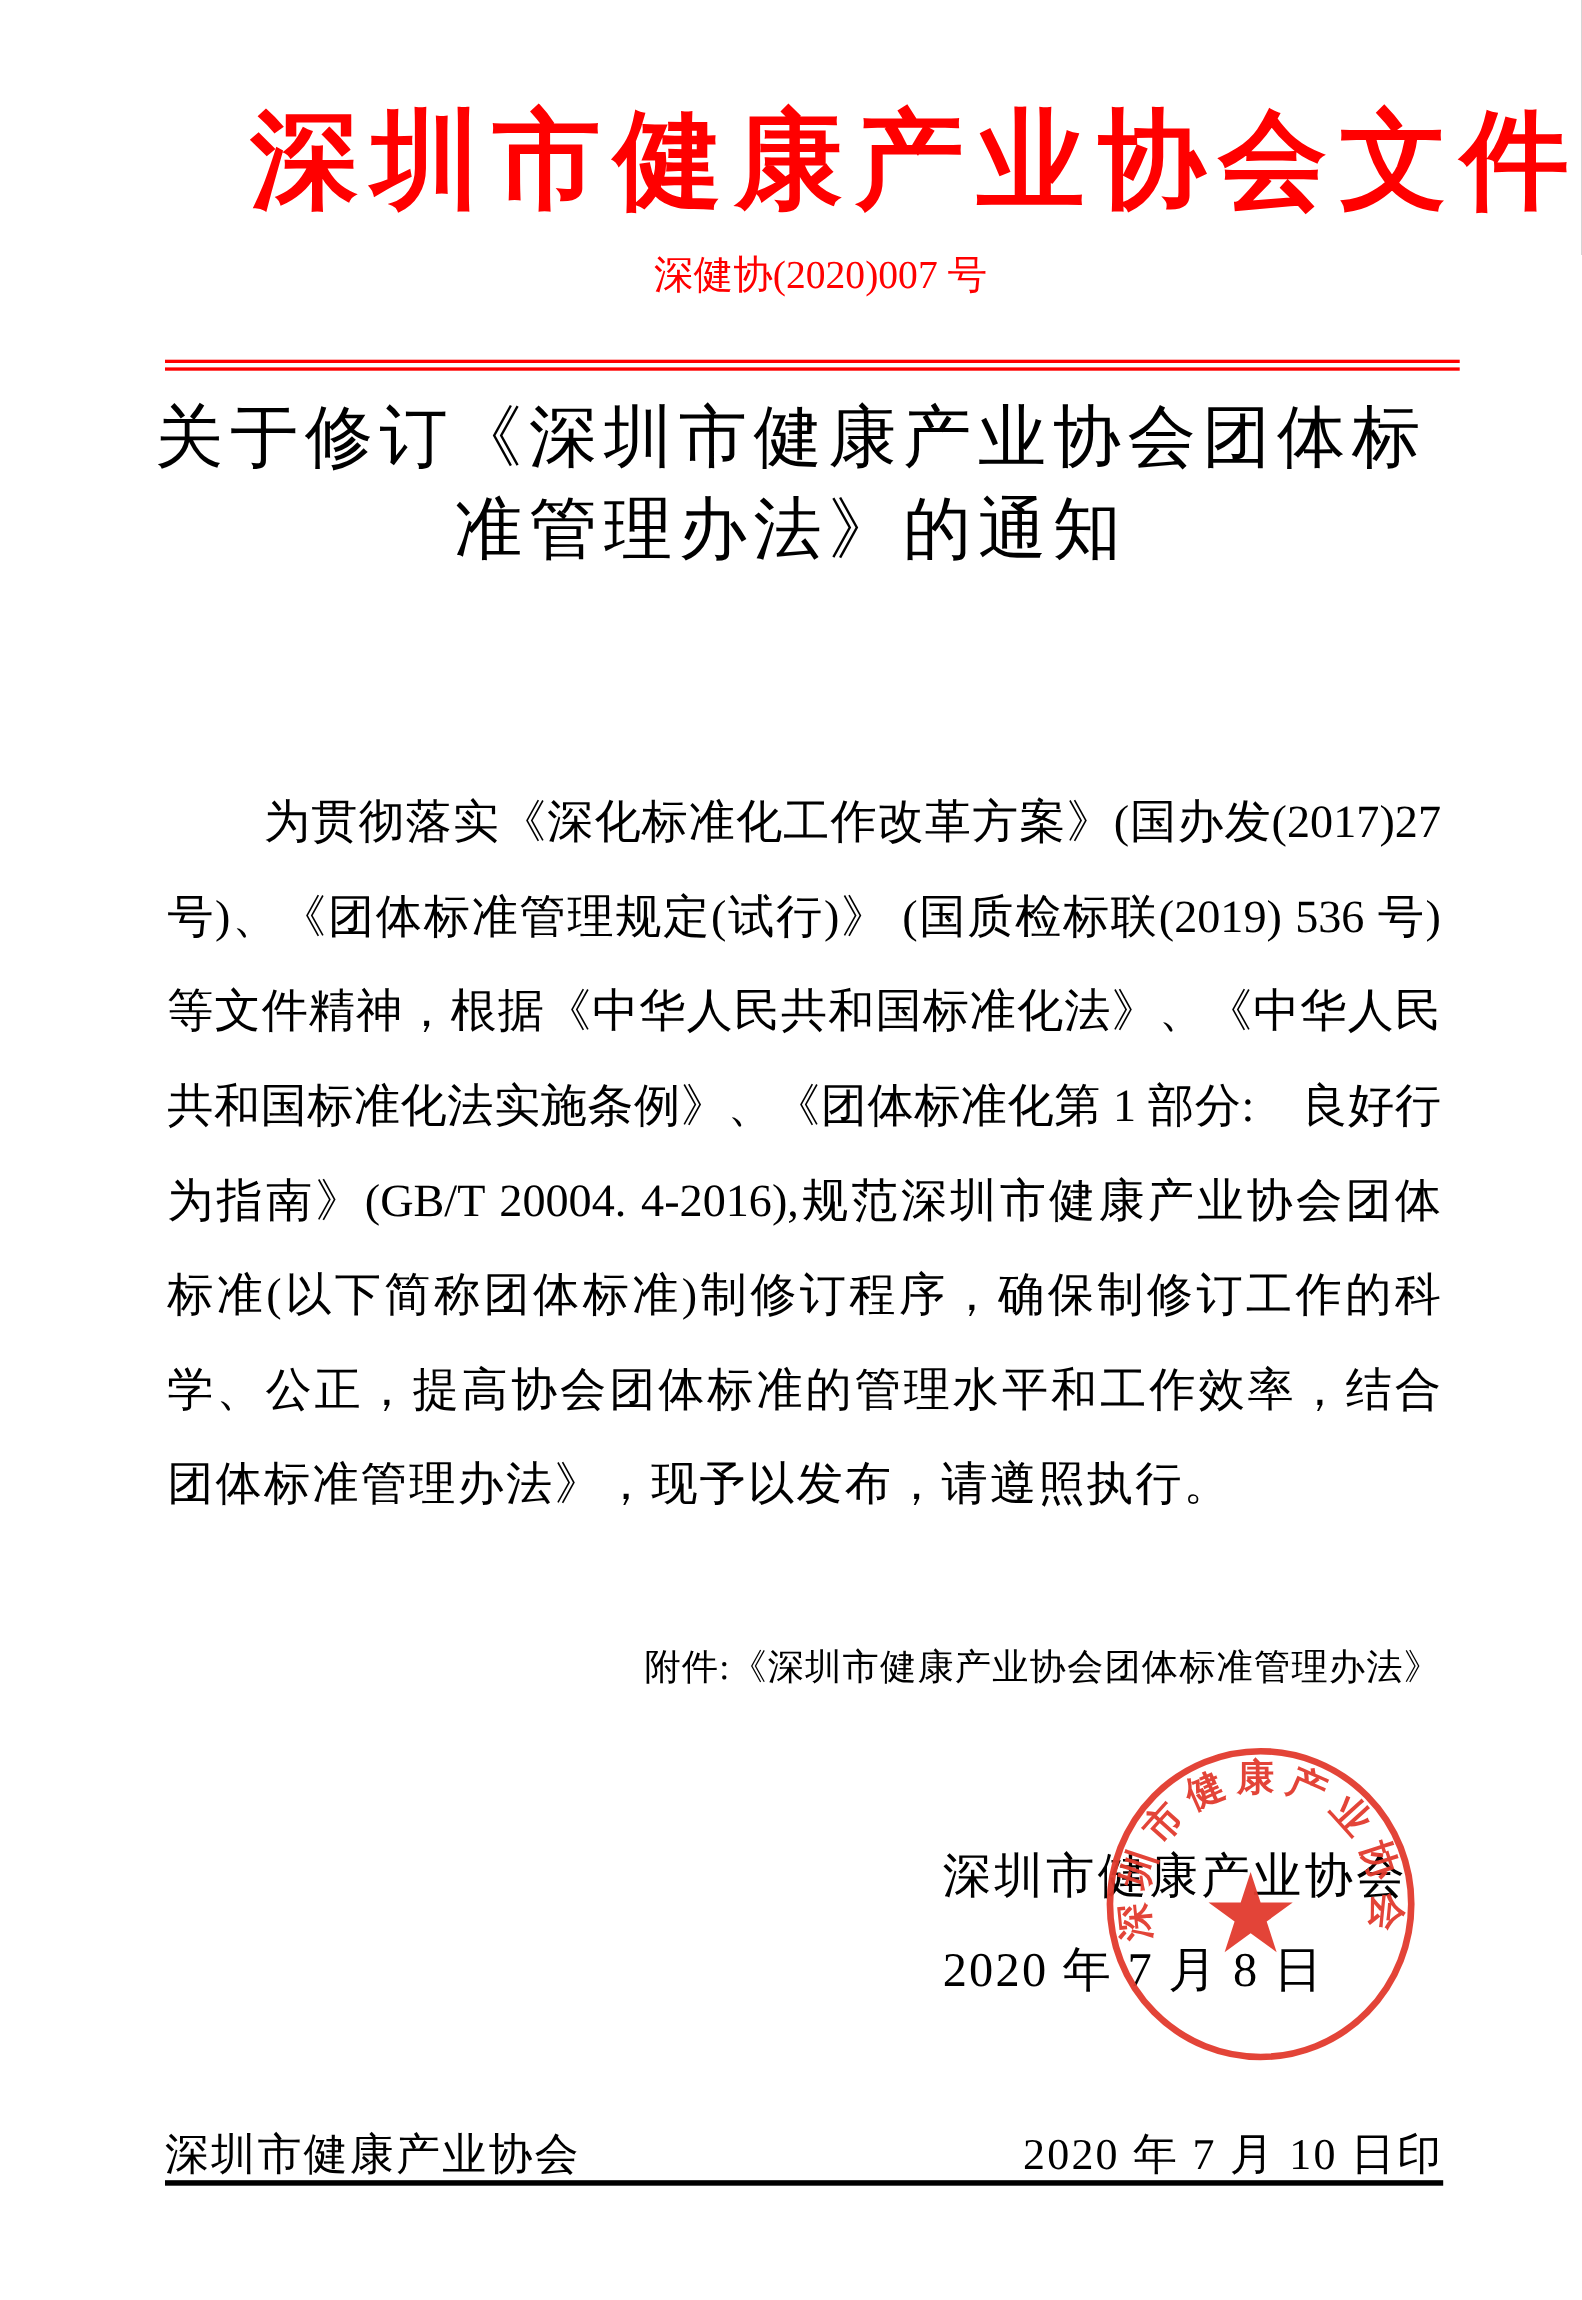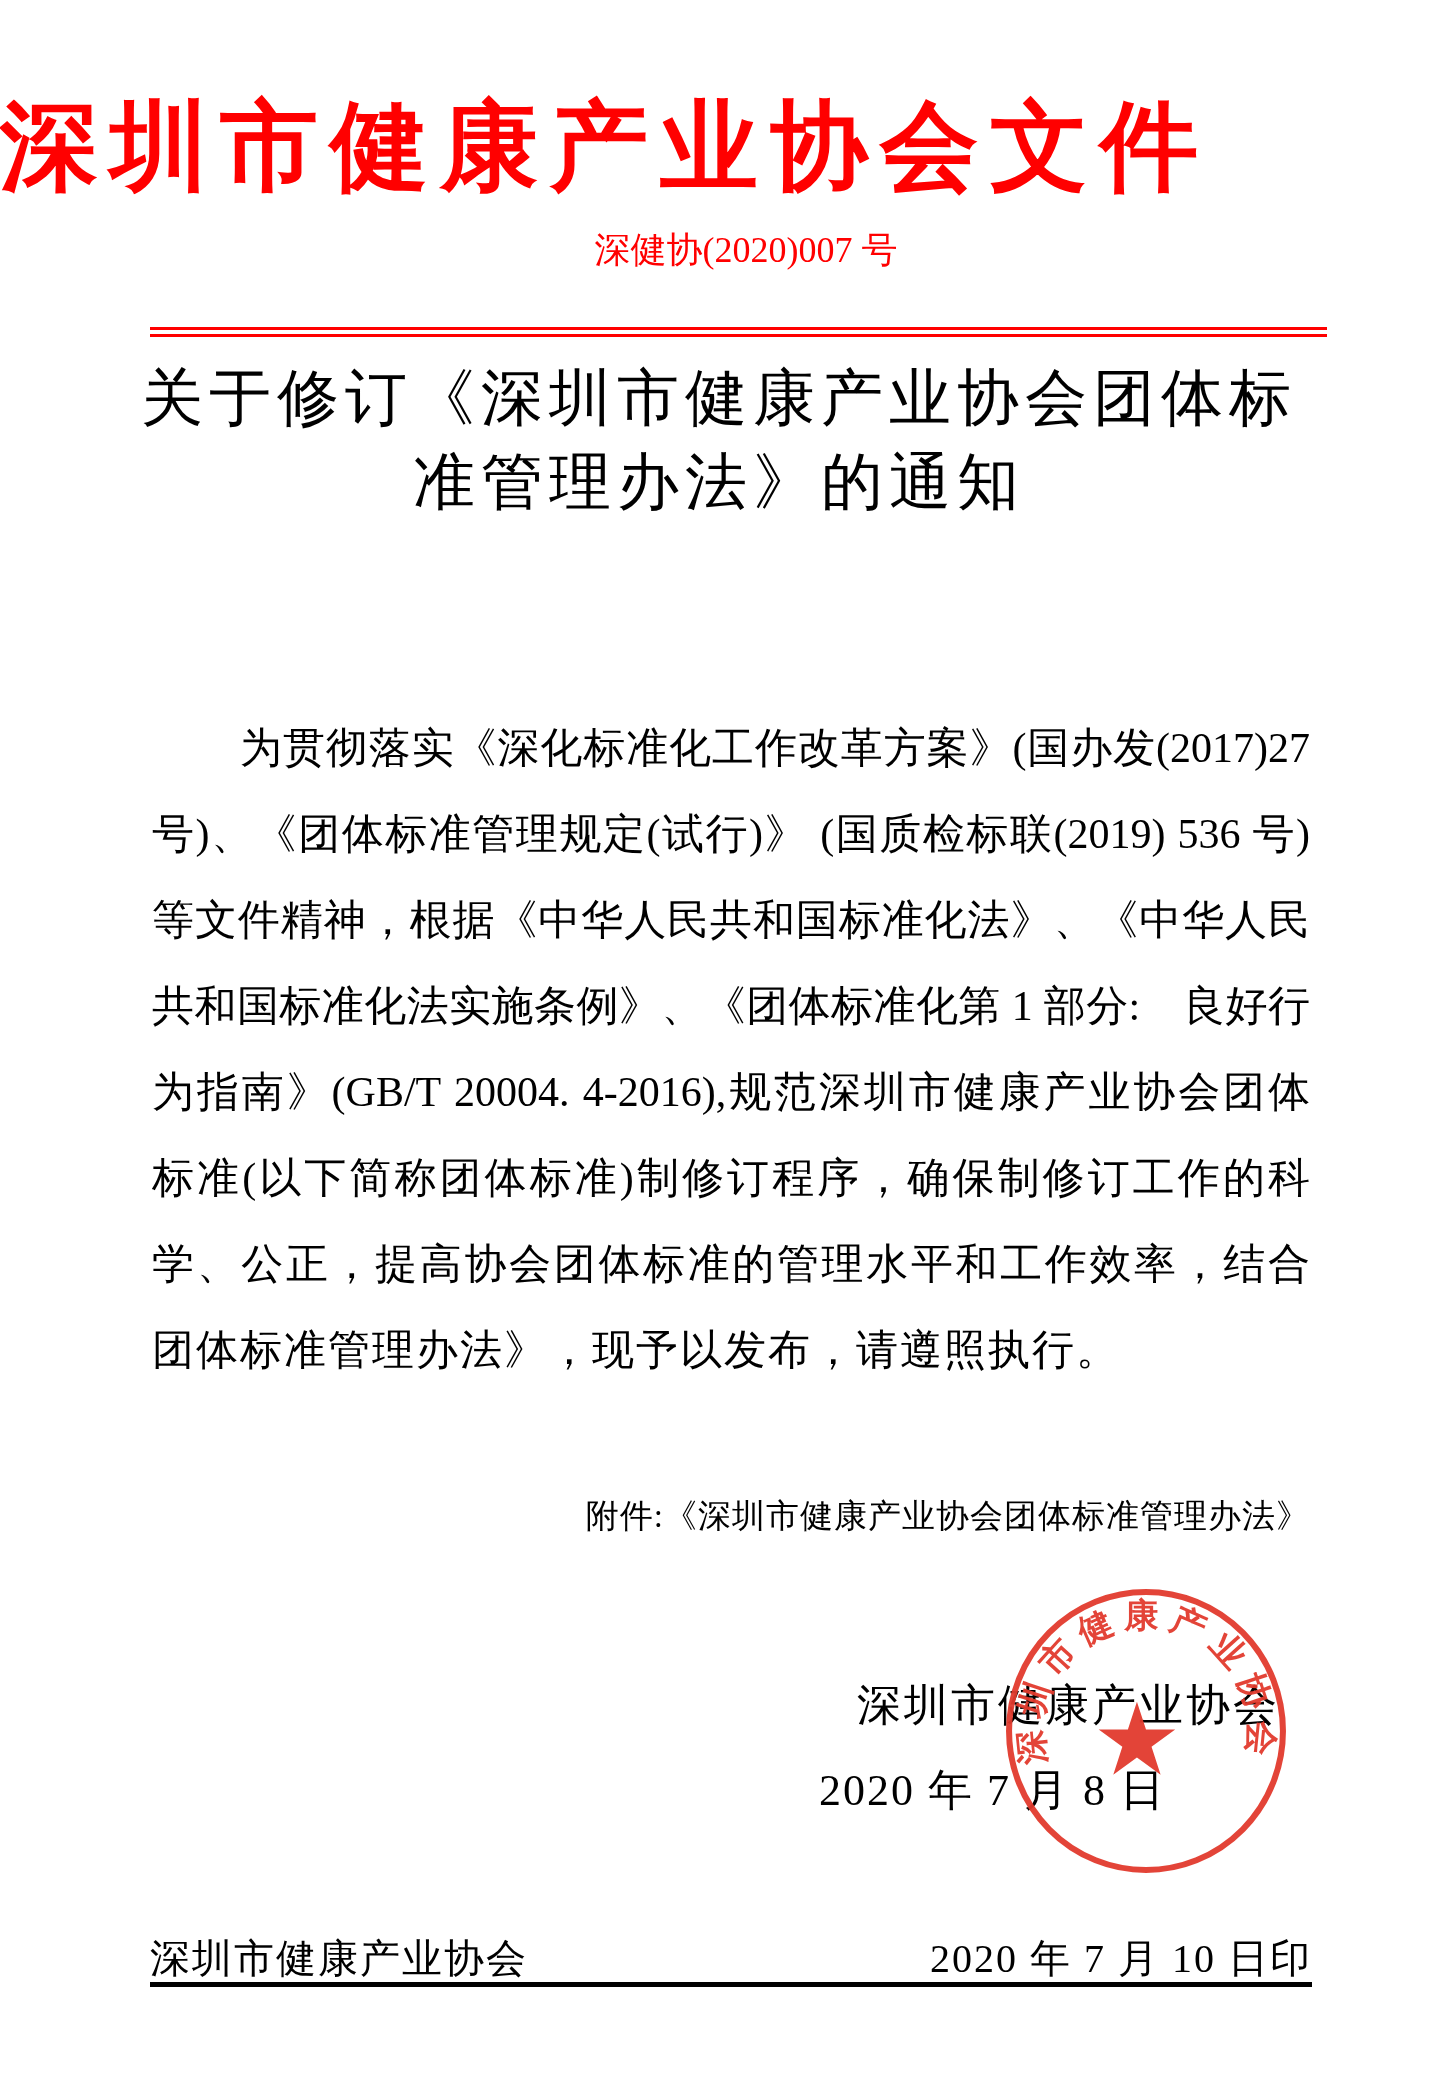--- a/index.html
+++ b/index.html
@@ -13,21 +13,21 @@
     position:relative;
     width:1438px;height:2091px;
     margin:0 auto;
     background:var(--paper);
     font-family:"Liberation Serif","DejaVu Serif",serif;
     color:var(--ink);
     overflow:hidden;
   }
   .org-title{
     position:absolute;top:92px;left:0;width:1438px;
-    text-align:left;
+    text-align:right;
     font-size:98px;line-height:110px;
     font-weight:bold;
     letter-spacing:12px;
     color:var(--red);
     white-space:nowrap;
   }
   .doc-number{
     position:absolute;top:228px;left:27px;width:1438px;
     text-align:center;
     font-size:36px;line-height:44px;
@@ -72,21 +72,21 @@
     white-space:nowrap;
     text-align:right;
   }
   .sig-org{
     position:absolute;top:1681px;left:857px;
     font-size:44px;line-height:50px;
     letter-spacing:3px;
     white-space:nowrap;
   }
   .sig-date{
-    position:absolute;top:1766px;left:819px;
+    position:absolute;top:1766px;left:857px;
     font-size:44px;line-height:50px;
     letter-spacing:2px;
     white-space:nowrap;
   }
   .seal{
     position:absolute;left:1003px;top:1588px;
     width:286px;height:286px;
     pointer-events:none;
     opacity:0.95;
   }

